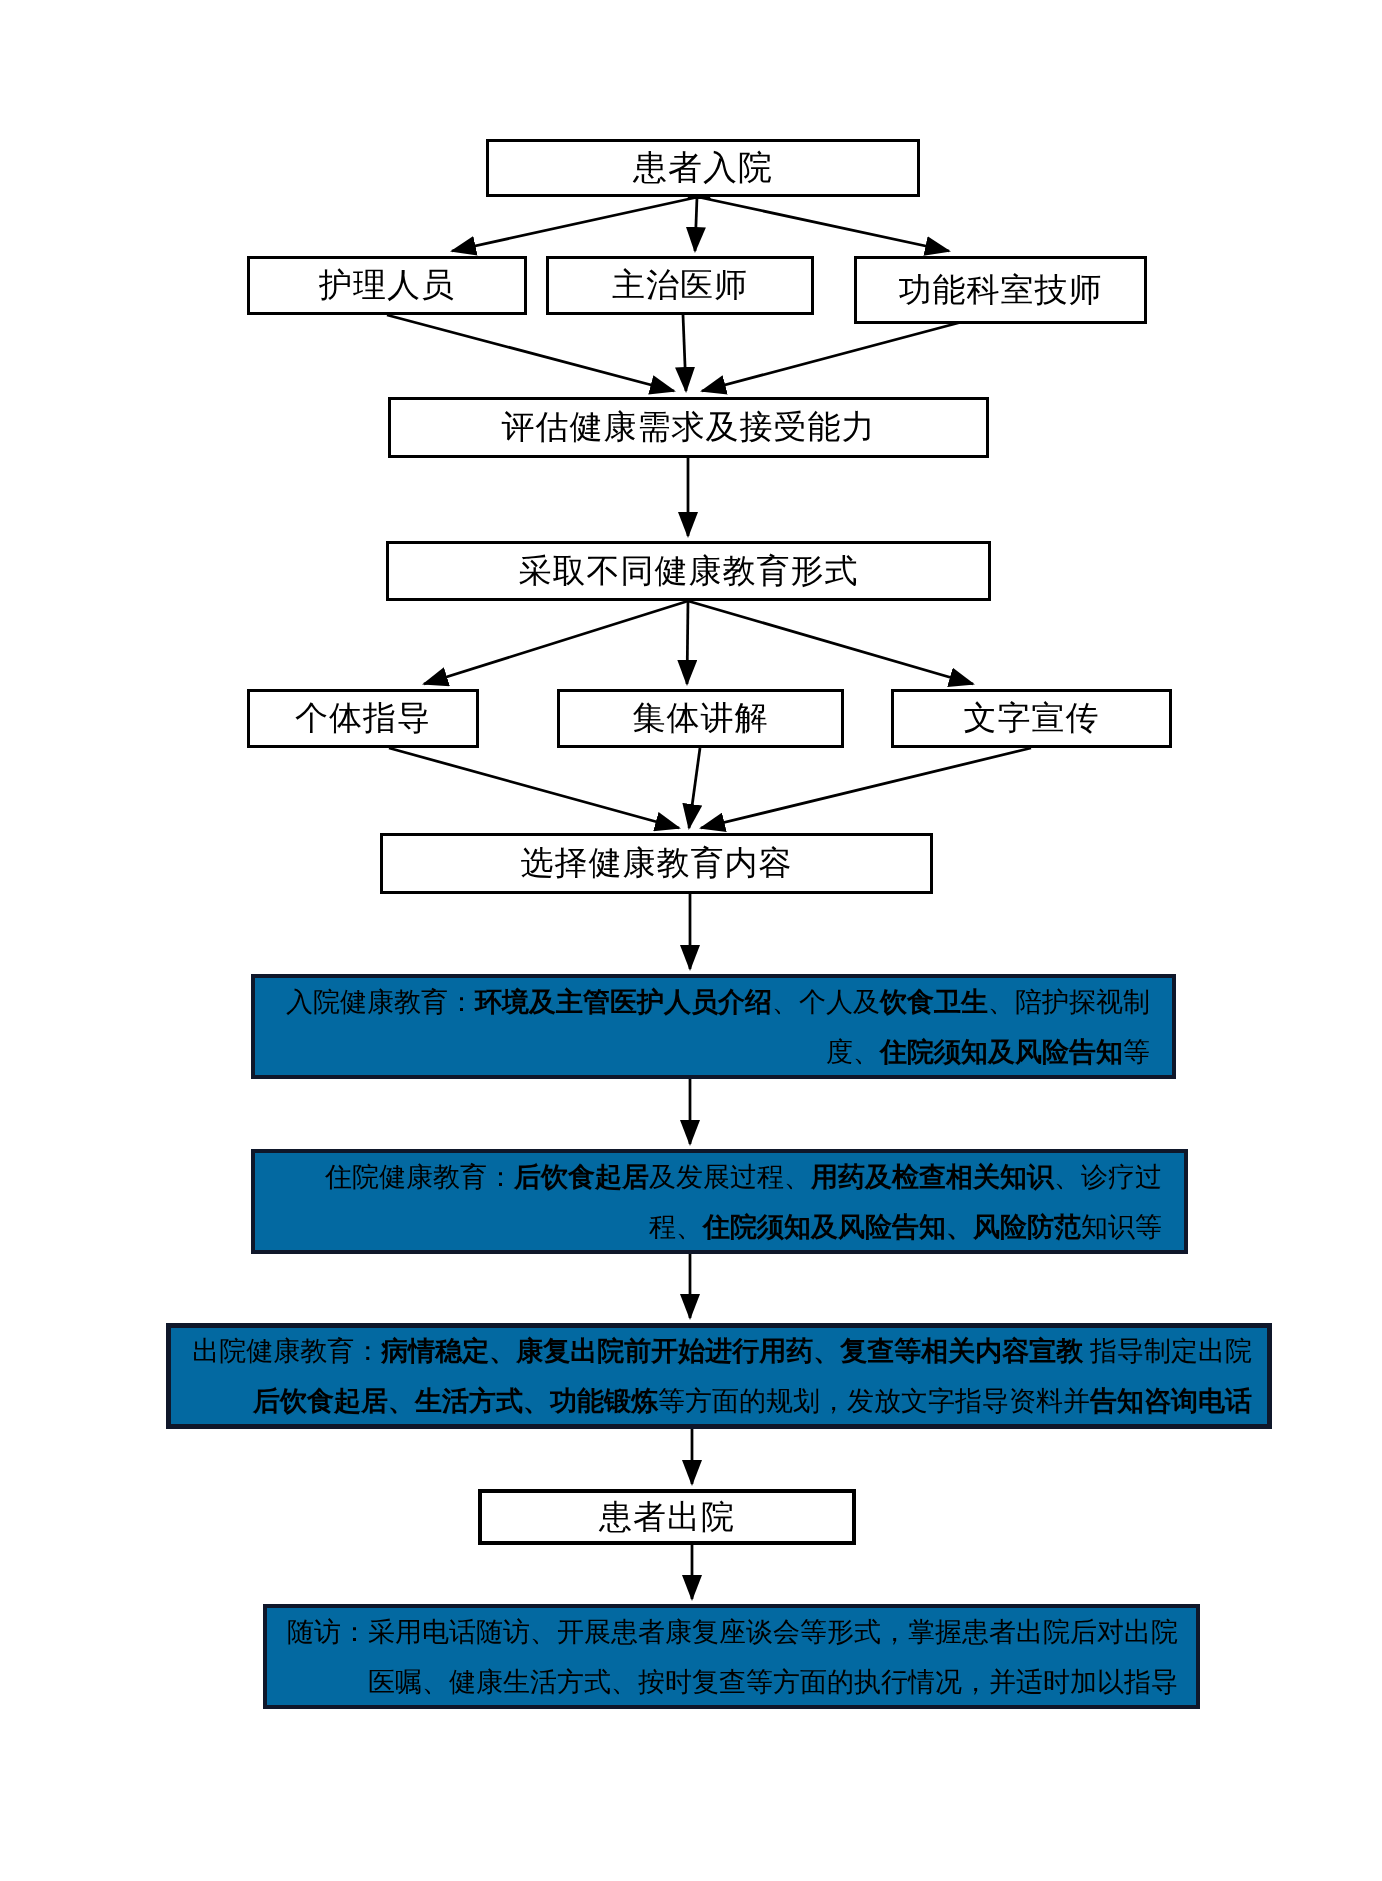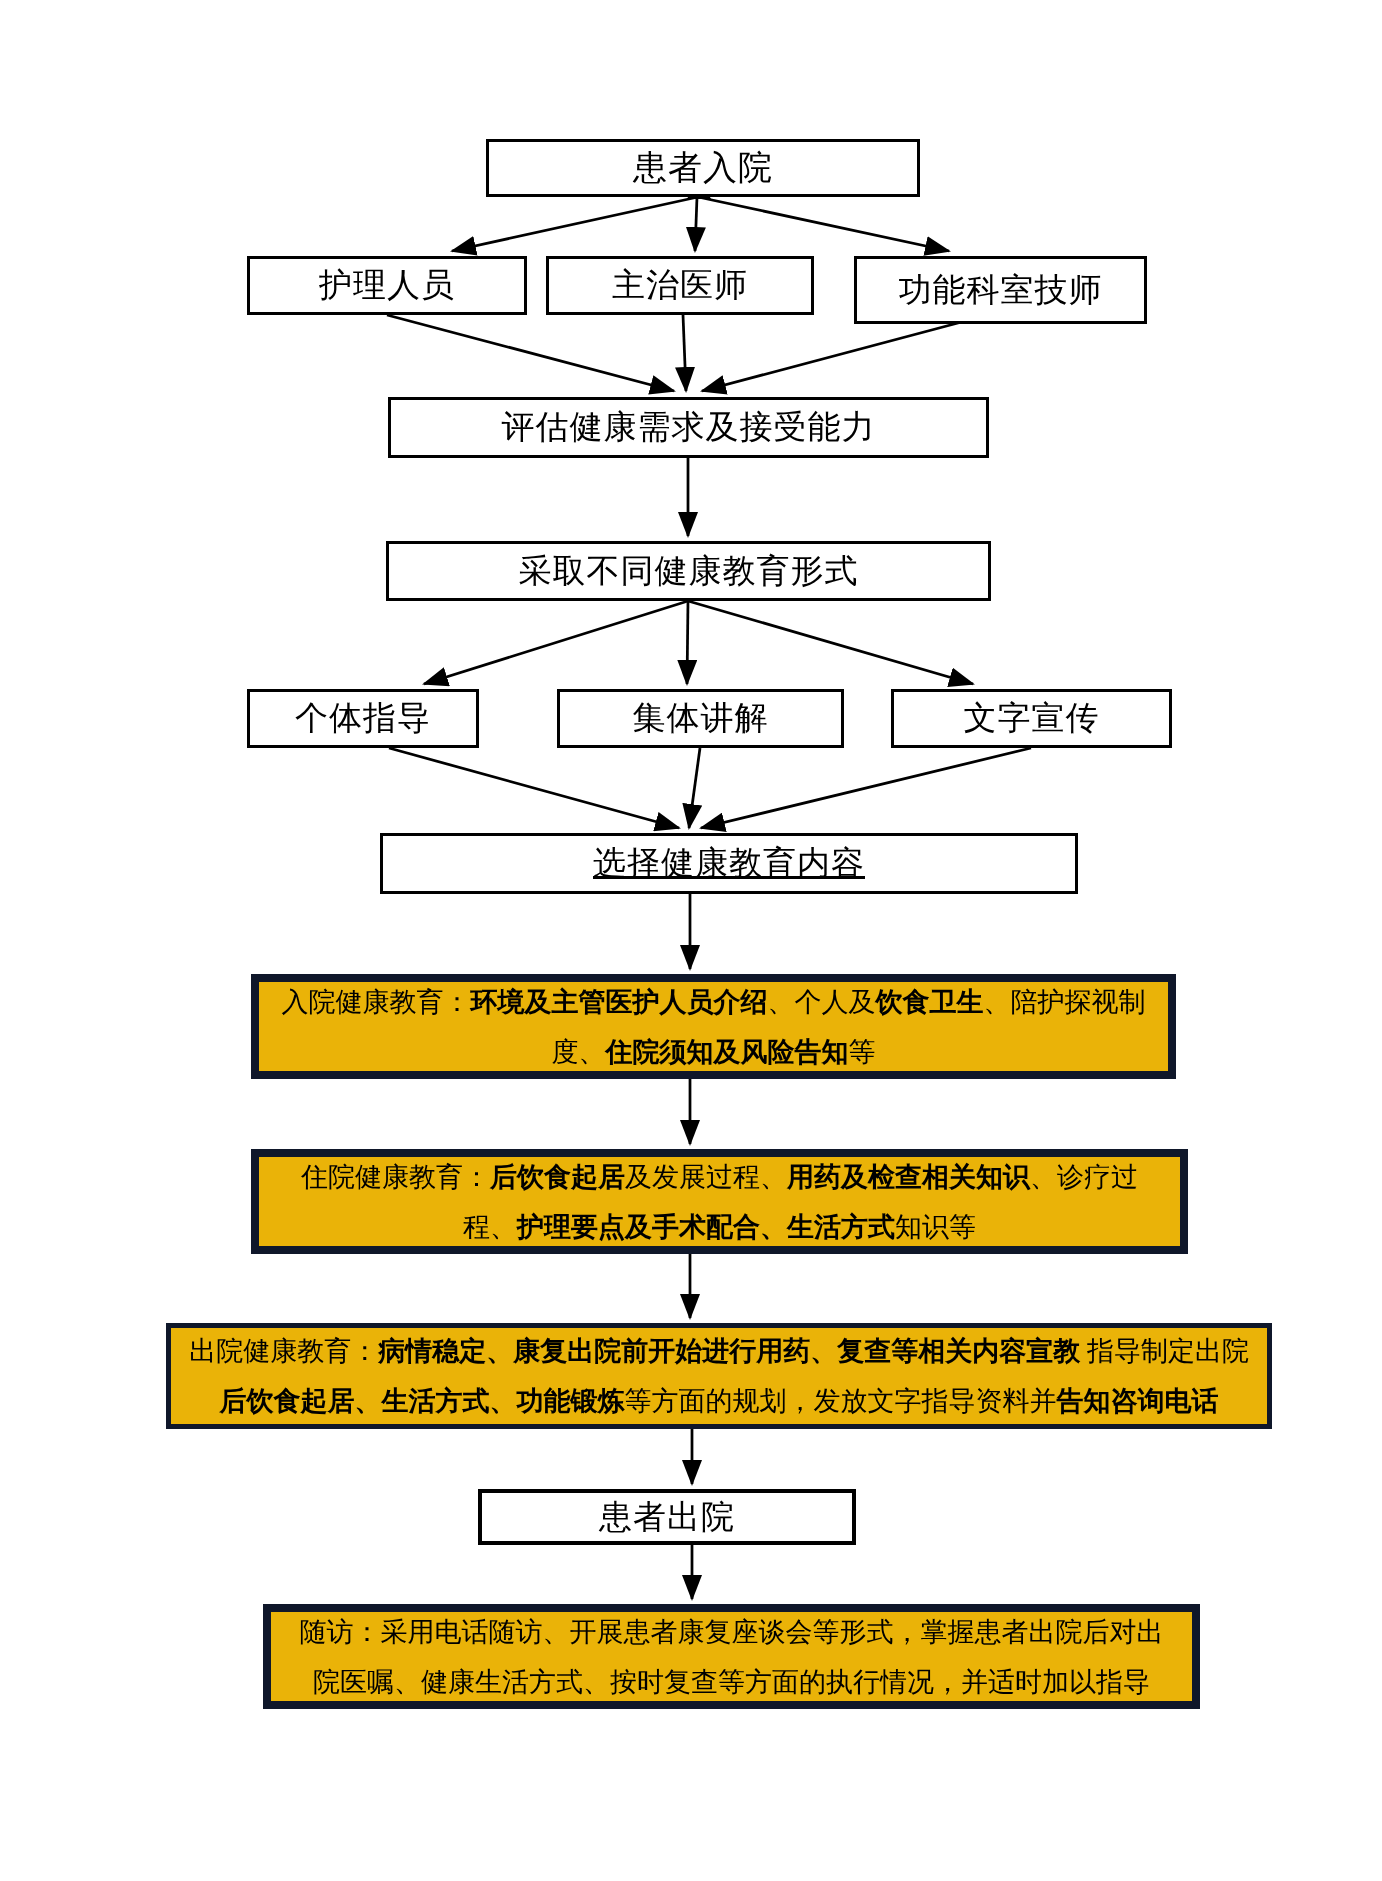--- a/index.html
+++ b/index.html
@@ -8,37 +8,37 @@
     font-family:"Liberation Serif","DejaVu Serif",serif;color:#000;
     overflow:hidden;
   }
   .arrows{position:absolute;left:0;top:0;width:1382px;height:1881px;pointer-events:none;}
   .node{
     position:absolute;border:3px solid #000;background:#fff;
     display:flex;align-items:center;justify-content:center;
     font-size:33px;letter-spacing:1px;box-sizing:border-box;text-align:center;
   }
   .para{
-    position:absolute;border:8px solid #0f172a;background:#eab308;
+    position:absolute;border:4px solid #0f172a;background:#0369a1;
     display:flex;flex-direction:column;justify-content:center;
-    font-size:27px;line-height:50px;box-sizing:border-box;text-align:center;
+    font-size:27px;line-height:50px;box-sizing:border-box;text-align:right;
     padding:0 22px;
   }
   .para .bold{font-weight:bold;}
   
   #n-patient-admission { left:486px; top:139px;  width:434px; height:58px; font-size:34px;}
   #n-nursing-staff     { left:247px; top:256px;  width:280px; height:59px; }
   #n-attending-doctor  { left:546px; top:256px;  width:268px; height:59px; }
   #n-tech              { left:842px; top:256px;  width:293px; height:68px;margin-left:12px; }
   #n-assess            { left:388px; top:397px;  width:601px; height:61px; }
   #n-adopt-forms       { left:386px; top:541px;  width:605px; height:60px; }
   #n-individual        { left:247px; top:689px;  width:232px; height:59px; }
   #n-group             { left:557px; top:689px;  width:287px; height:59px; }
   #n-written           { left:891px; top:689px;  width:281px; height:59px; }
-  #n-select-content    { left:380px; top:833px;  width:698px; height:61px;text-decoration:underline; }
+  #n-select-content    { left:380px; top:833px;  width:553px; height:61px; }
   #n-patient-discharge { left:478px; top:1489px; width:378px; height:56px; border-width:4px;}
   
   #p-admission-edu { left:251px; top:974px;  width:925px;  height:105px; }
   #p-hospital-edu  { left:251px; top:1149px; width:937px;  height:105px; }
   #p-discharge-edu { left:166px; top:1323px; width:1106px; height:106px; border-width:5px; padding:0 15px;}
   #p-follow-up     { left:263px; top:1604px; width:937px;  height:105px; padding:0 18px;}
 </style>
 </head>
 <body>
 
@@ -89,21 +89,21 @@
   <div class="node" id="n-individual">个体指导</div>
   <div class="node" id="n-group">集体讲解</div>
   <div class="node" id="n-written">文字宣传</div>
   <div class="node" id="n-select-content">选择健康教育内容</div>
   <div class="node" id="n-patient-discharge">患者出院</div>
 
   <div class="para" id="p-admission-edu">
     <div><span class="">入院健康教育：</span><span class="bold">环境及主管医护人员介绍</span><span class="">、个人及</span><span class="bold">饮食卫生</span><span class="">、陪护探视制度、</span><span class="bold">住院须知及风险告知</span><span class="">等</span></div>
   </div>
   <div class="para" id="p-hospital-edu">
-    <div><span class="">住院健康教育：</span><span class="bold">后饮食起居</span><span class="">及发展过程、</span><span class="bold">用药及检查相关知识</span><span class="">、诊疗过程、</span><span class="bold">护理要点及手术配合、生活方式</span><span class="">知识等</span></div>
+    <div><span class="">住院健康教育：</span><span class="bold">后饮食起居</span><span class="">及发展过程、</span><span class="bold">用药及检查相关知识</span><span class="">、诊疗过程、</span><span class="bold">住院须知及风险告知、风险防范</span><span class="">知识等</span></div>
   </div>
   <div class="para" id="p-discharge-edu">
     <div><span class="">出院健康教育：</span><span class="bold">病情稳定、康复出院前开始进行用药、复查等相关内容宣教</span><span class=""> 指导制定出院</span><span class="bold">后饮食起居、生活方式、功能锻炼</span><span class="">等方面的规划，发放文字指导资料并</span><span class="bold">告知咨询电话</span></div>
   </div>
   <div class="para" id="p-follow-up">
     <div><span class="">随访：采用电话随访、开展患者康复座谈会等形式，掌握患者出院后对出院医嘱、健康生活方式、按时复查等方面的执行情况，并适时加以指导</span></div>
   </div>
 
 </div>
 

